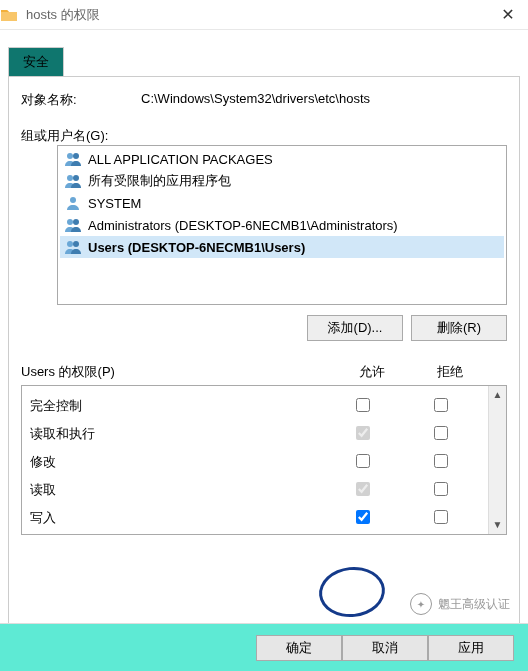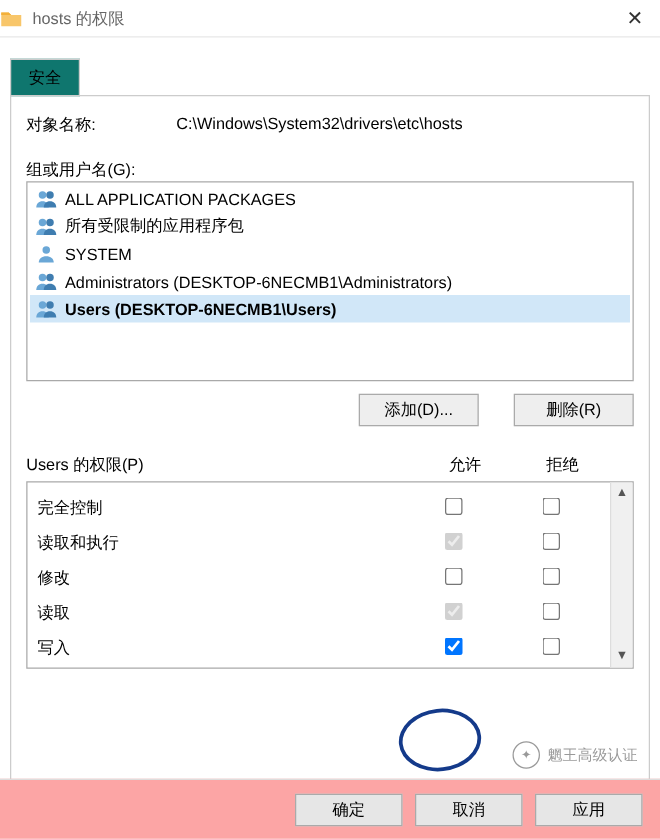--- a/index.html
+++ b/index.html
@@ -48,34 +48,35 @@
 .row { display: flex; margin-bottom: 18px; }
 .row .lbl { width: 120px; }
 .row .val { flex: 1; }
 .groups-label { margin-bottom: 0; }
 .listbox {
   border: 1px solid #a9a9a9;
   height: 160px;
   background: #fff;
   overflow: auto;
   padding: 2px;
+  margin-left: 36px;
 }
 .lb-item {
   display: flex;
   align-items: center;
   padding: 2px 4px;
   gap: 6px;
   cursor: pointer;
 }
 .lb-item.selected { background: rgba(0,120,215,0.18); font-weight: bold; }
 .icon { width: 18px; height: 18px; display: inline-flex; align-items: center; justify-content: center; }
 .btn-row {
   display: flex;
   justify-content: flex-end;
-  gap: 28px;
+  gap: 8px;
   margin-top: 10px;
 }
 .btn {
   min-width: 96px;
   height: 26px;
   border: 1px solid #aaa;
   background: #eee;
   cursor: pointer;
   font-size: 13px;
 }
@@ -120,26 +121,25 @@
   font-size: 10px;
   color: #555;
   line-height: 18px;
   cursor: pointer;
 }
 .scrollbar .track { flex: 1; }
 .footer {
   position: absolute;
   bottom: 0; left: 0; right: 0;
   height: 48px;
-  background: #fca5a5;
+  background: #5eead4;
   border-top: 1px solid #ddd;
   display: flex;
   justify-content: flex-end;
   align-items: center;
-  gap: 10px;
   padding-right: 14px;
 }
 .fbtn {
   min-width: 86px;
   height: 26px;
   border: 1px solid #aaa;
   background: #e6e6e6;
   cursor: pointer;
   font-size: 13px;
 }

